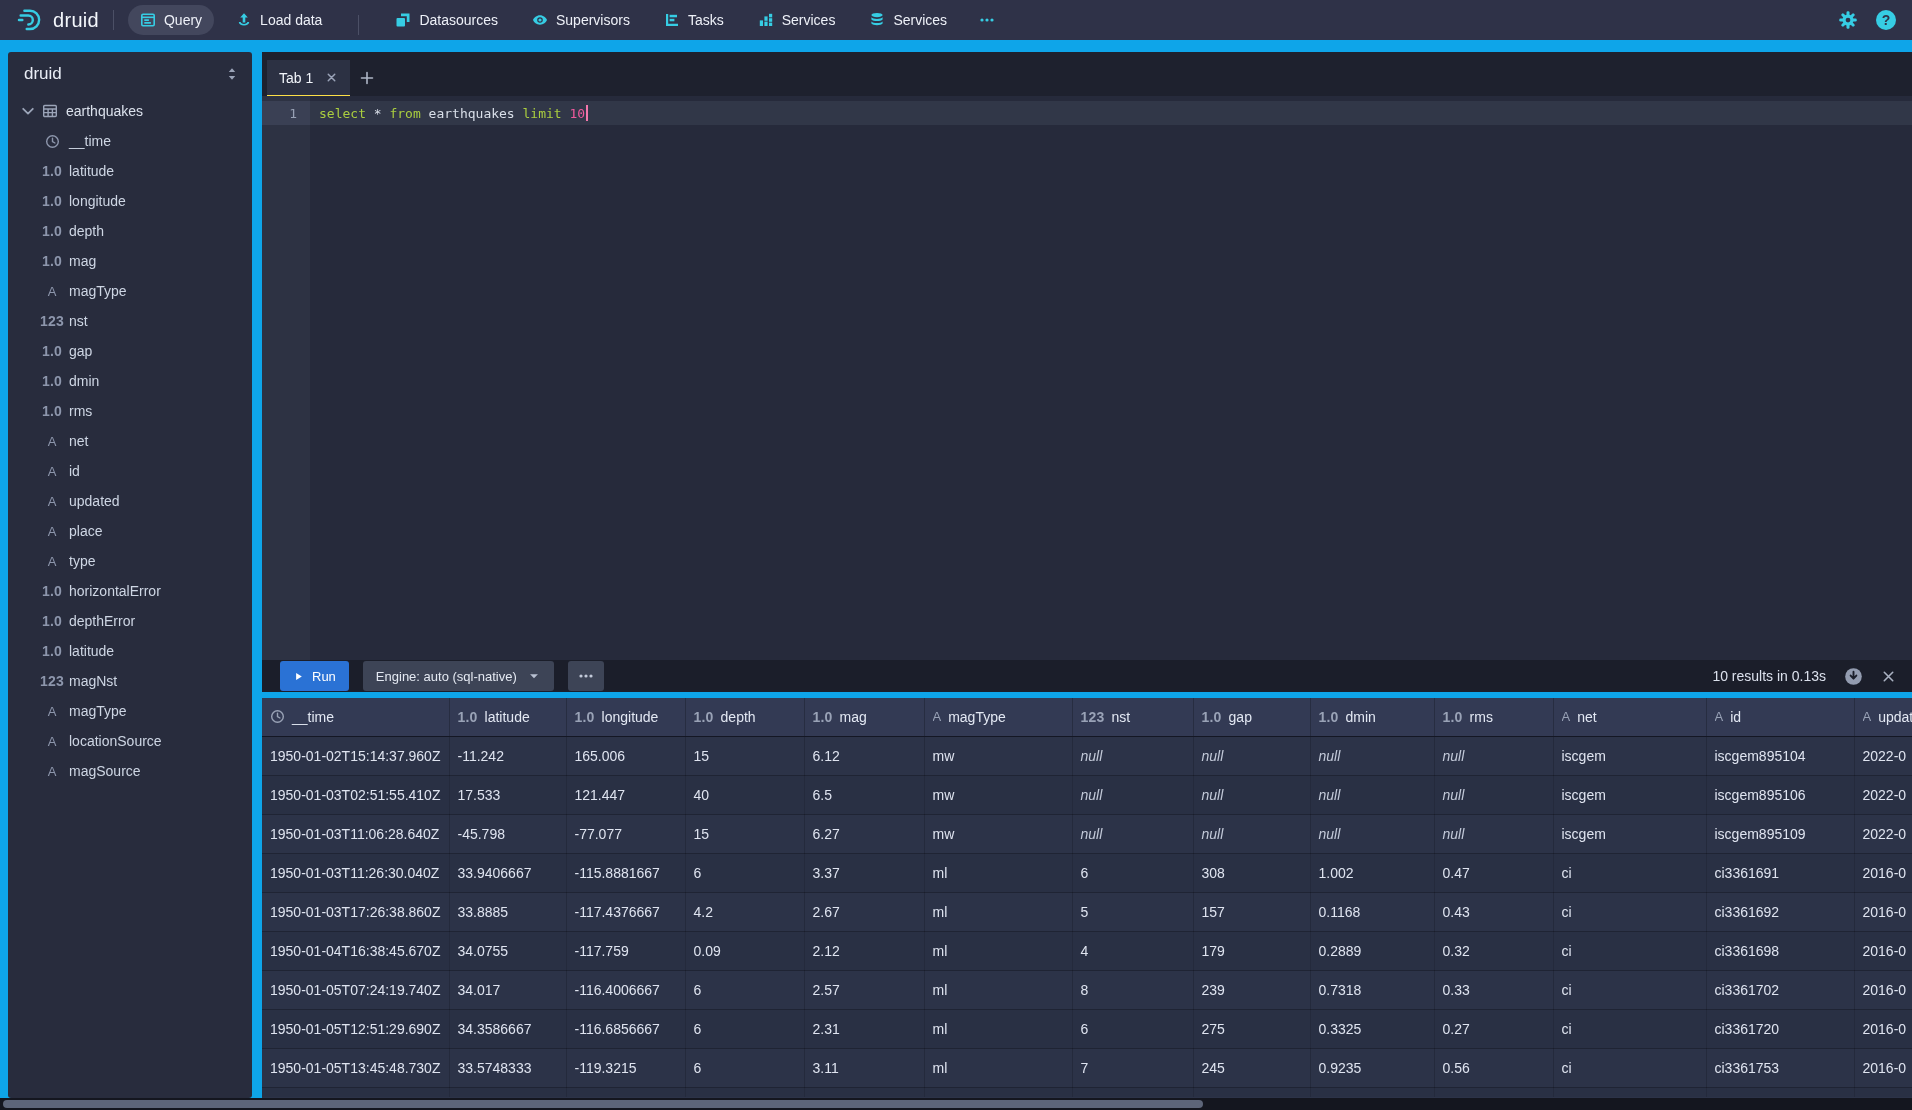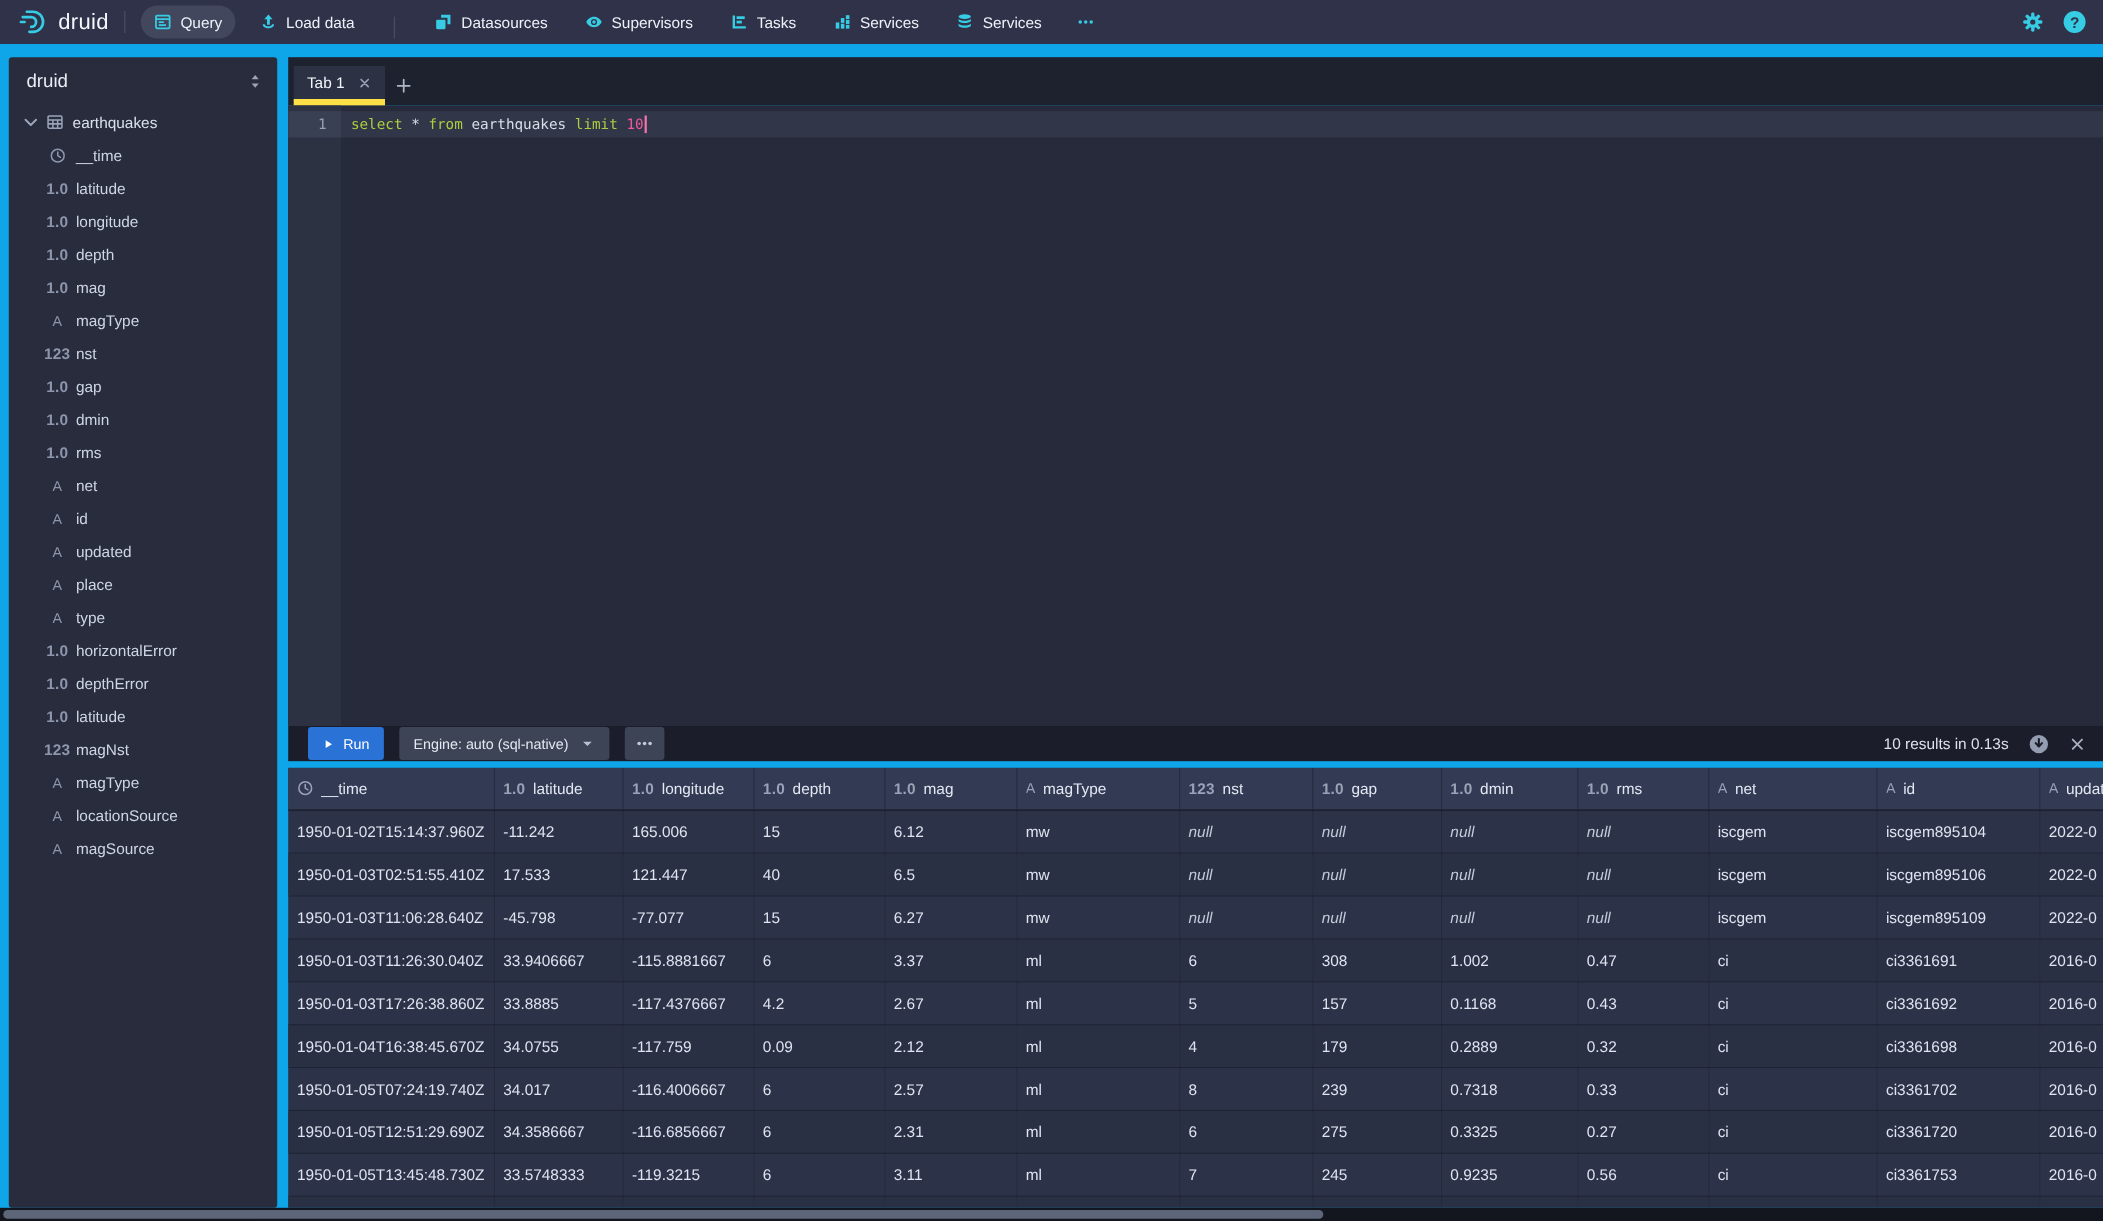--- a/index.html
+++ b/index.html
@@ -40,21 +40,21 @@
   .tt-num { font-size:14px; font-weight:bold; letter-spacing:.2px; }
   .tt-str { font-size:13px; }
   .tree-row.col .lbl { margin-left:7px; }
 
   
   .main { position:absolute; left:262px; top:52px; right:0; bottom:0; }
 
   .tabbar { position:absolute; left:0; right:0; top:0; height:44px; background:#1e212e;
             display:flex; align-items:flex-end; padding-left:5px; }
   .tab { height:36px; background:#2c3143; display:flex; align-items:center; gap:12px; padding:0 12px;
-         color:#f2f5fa; font-size:14px; border-bottom:6px solid #fde047; cursor:pointer; }
+         color:#f2f5fa; font-size:14px; border-bottom:1px solid #fde047; cursor:pointer; }
   .tab-close { color:#9aa3b8; display:flex; cursor:pointer; }
   .new-tab { width:34px; height:36px; display:flex; align-items:center; justify-content:center; color:#aeb6c6; cursor:pointer; }
 
   .editor { position:absolute; left:0; right:0; top:44px; height:564px; background:#262a3b;
             font-family:"DejaVu Sans Mono", monospace; font-size:13px; cursor:text; }
   .gutter { position:absolute; left:0; top:0; bottom:0; width:48px; background:#2d3243; }
   .gutter-active { position:absolute; left:0; top:5px; width:48px; height:24px; background:#3a4054; }
   .line-active { position:absolute; left:48px; right:0; top:5px; height:24px; background:#313748; }
   .code-line { position:absolute; left:0; right:0; top:5px; height:24px; display:flex; align-items:center; }
   .line-num { width:48px; text-align:right; padding-right:13px; color:#97a0b4; }

